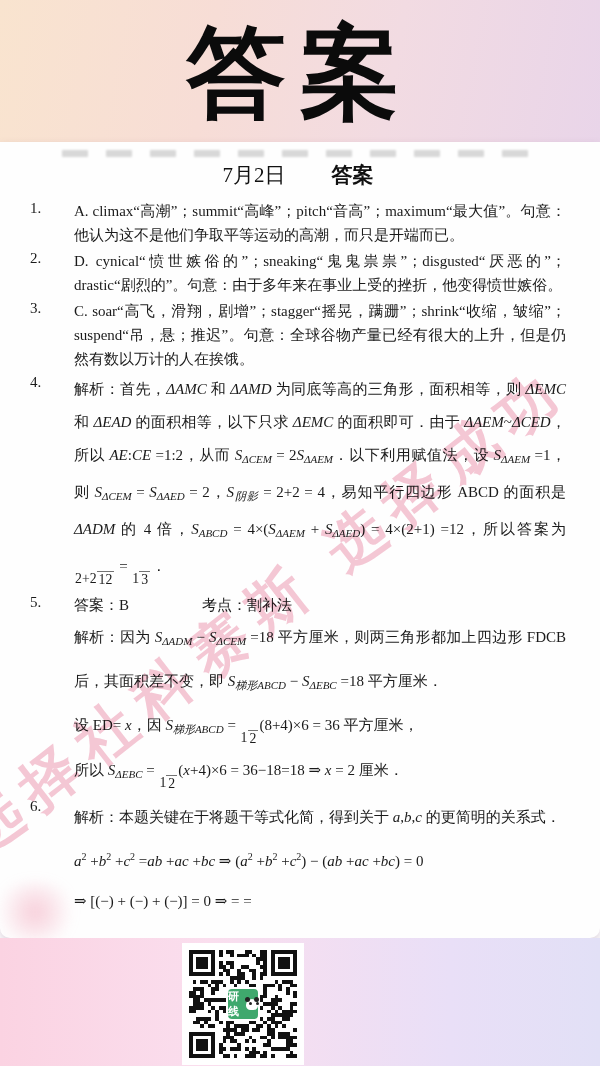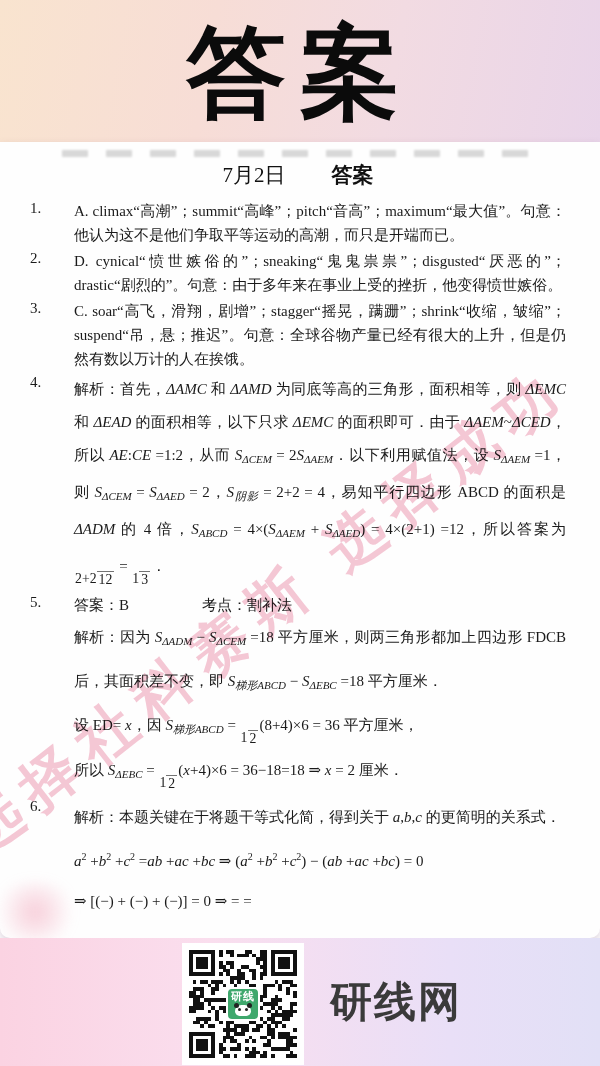--- a/index.html
+++ b/index.html
@@ -68,21 +68,21 @@
     display:flex; align-items:center;
   }
   .qr-frame {
     position:absolute; left:182px; top:5px; width:122px; height:122px;
     background:#fff; padding:7px;
   }
   .qr-pattern, .qr-pattern svg { width:100%; height:100%; display:block; }
   .qr-logo {
     position:absolute; left:50%; top:50%; transform:translate(-50%,-50%);
     width:34px; height:34px; background:#3fa86d; border:2px solid #fff;
-    border-radius:6px; display:flex; flex-direction:column; align-items:center;
+    border-radius:6px; display:flex; flex-direction:row; align-items:center;
   }
   .qr-logo .t { color:#fff; font-size:11px; font-weight:bold; line-height:15px;
     font-family:"Liberation Sans","DejaVu Sans",sans-serif; letter-spacing:1px; }
   .panda { position:relative; width:16px; height:11px; background:#fff;
     border-radius:8px 8px 6px 6px; margin-top:1px; }
   .panda:before, .panda:after { content:""; position:absolute; top:-2px; width:5px; height:5px;
     background:#222; border-radius:50%; }
   .panda:before { left:-1px; } .panda:after { right:-1px; }
   .panda .eyes { position:absolute; top:3px; left:3px; width:3px; height:3px;
     background:#222; border-radius:50%; box-shadow:7px 0 0 #222; }
@@ -435,14 +435,13 @@
           <rect x="6.896551724137931" y="82.75862068965517" width="10.344827586206897" height="10.344827586206897" fill="#111"></rect>
         </svg>
       </div>
     <div class="qr-logo">
       <div class="t">研线</div>
       <div class="panda">
           <div class="eyes"></div>
         </div>
     </div>
   </div>
-  <div class="site-name">研线网</div>
 </div>
 
 </body></html>

